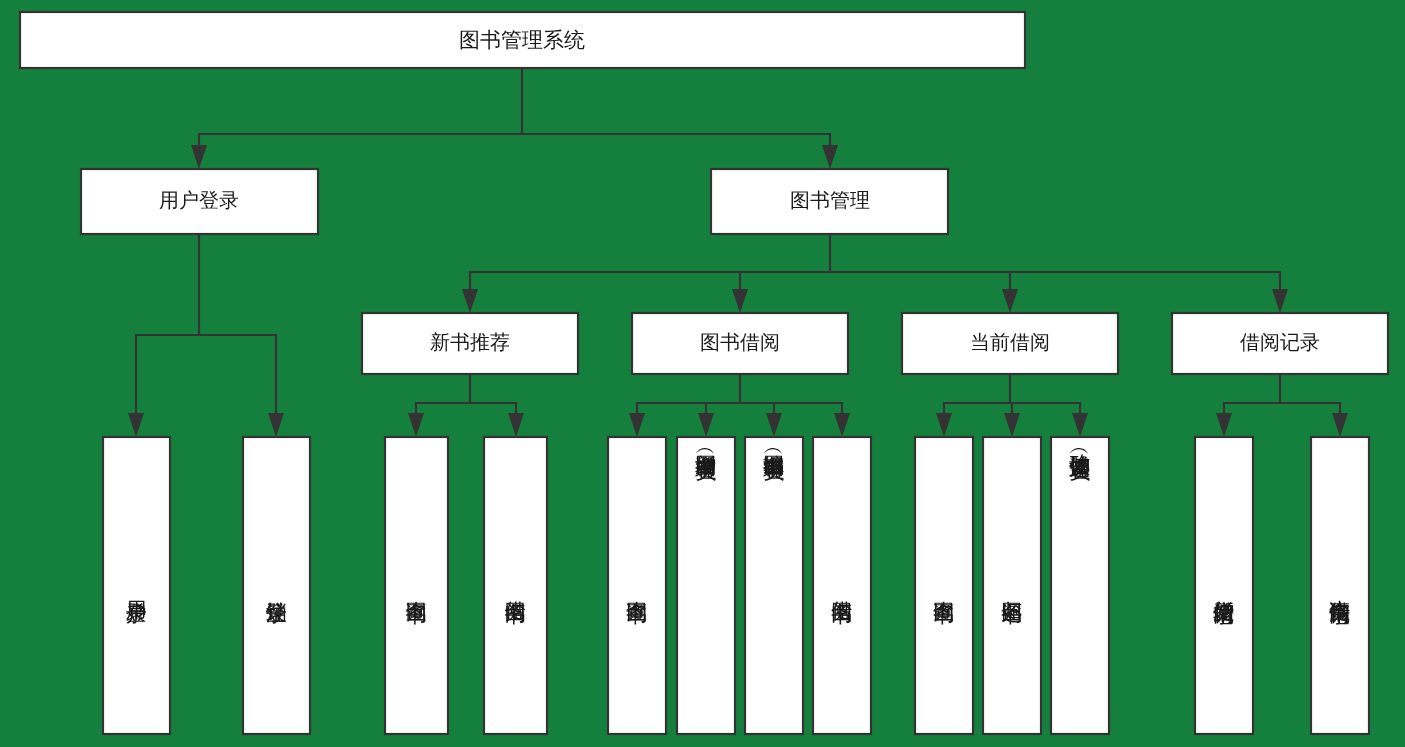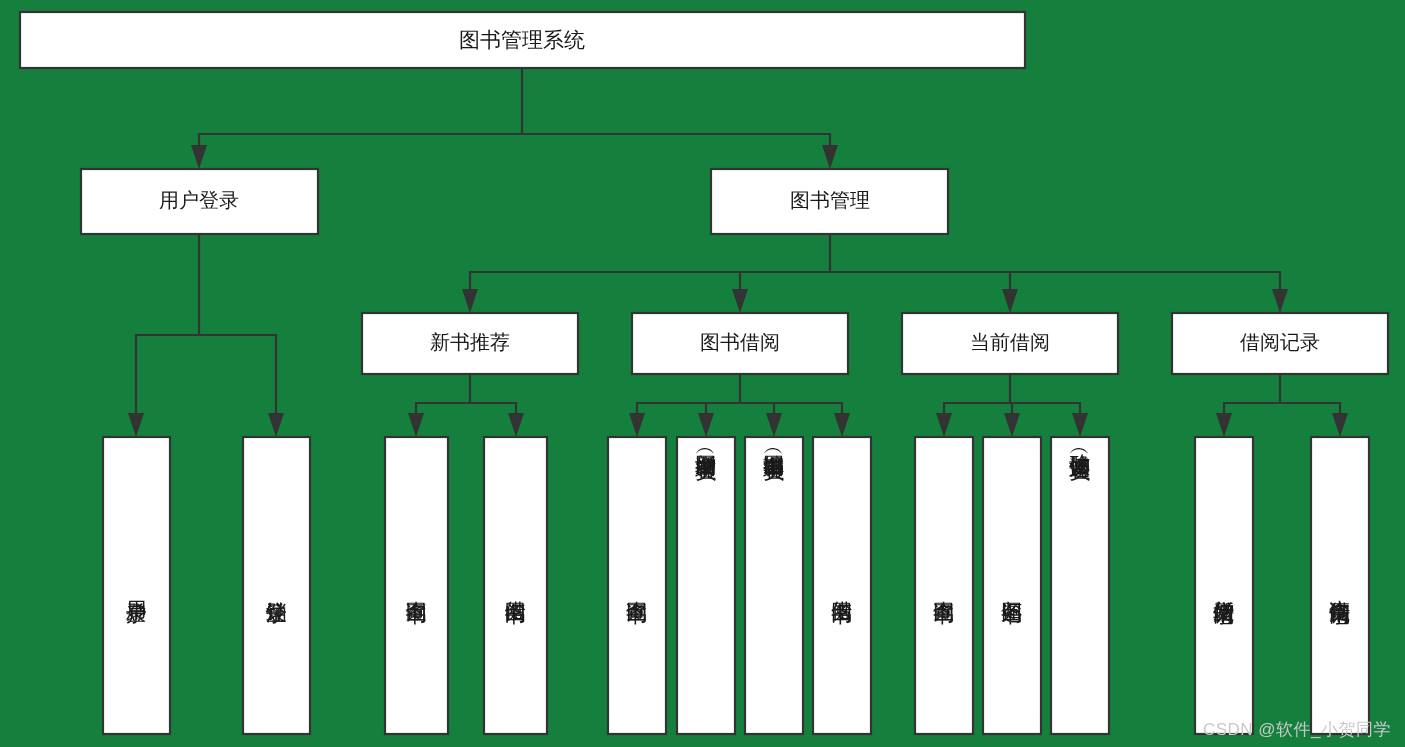--- a/index.html
+++ b/index.html
@@ -210,14 +210,13 @@
   <div class="leaf-label-wrap" style="left:1051px;top:437px;width:58px;height:297px;align-items:flex-start;">
     <span class="leaf-label">确认归还（管理员）</span>
   </div>
   <div class="leaf-label-wrap" style="left:1195px;top:437px;width:58px;height:297px;">
     <span class="leaf-label">新增借阅记录</span>
   </div>
   <div class="leaf-label-wrap" style="left:1311px;top:437px;width:58px;height:297px;">
     <span class="leaf-label">查询借阅记录</span>
   </div>
 
-  <div class="watermark">CSDN @软件_小贺同学</div>
 </div>
 
 </body></html>

